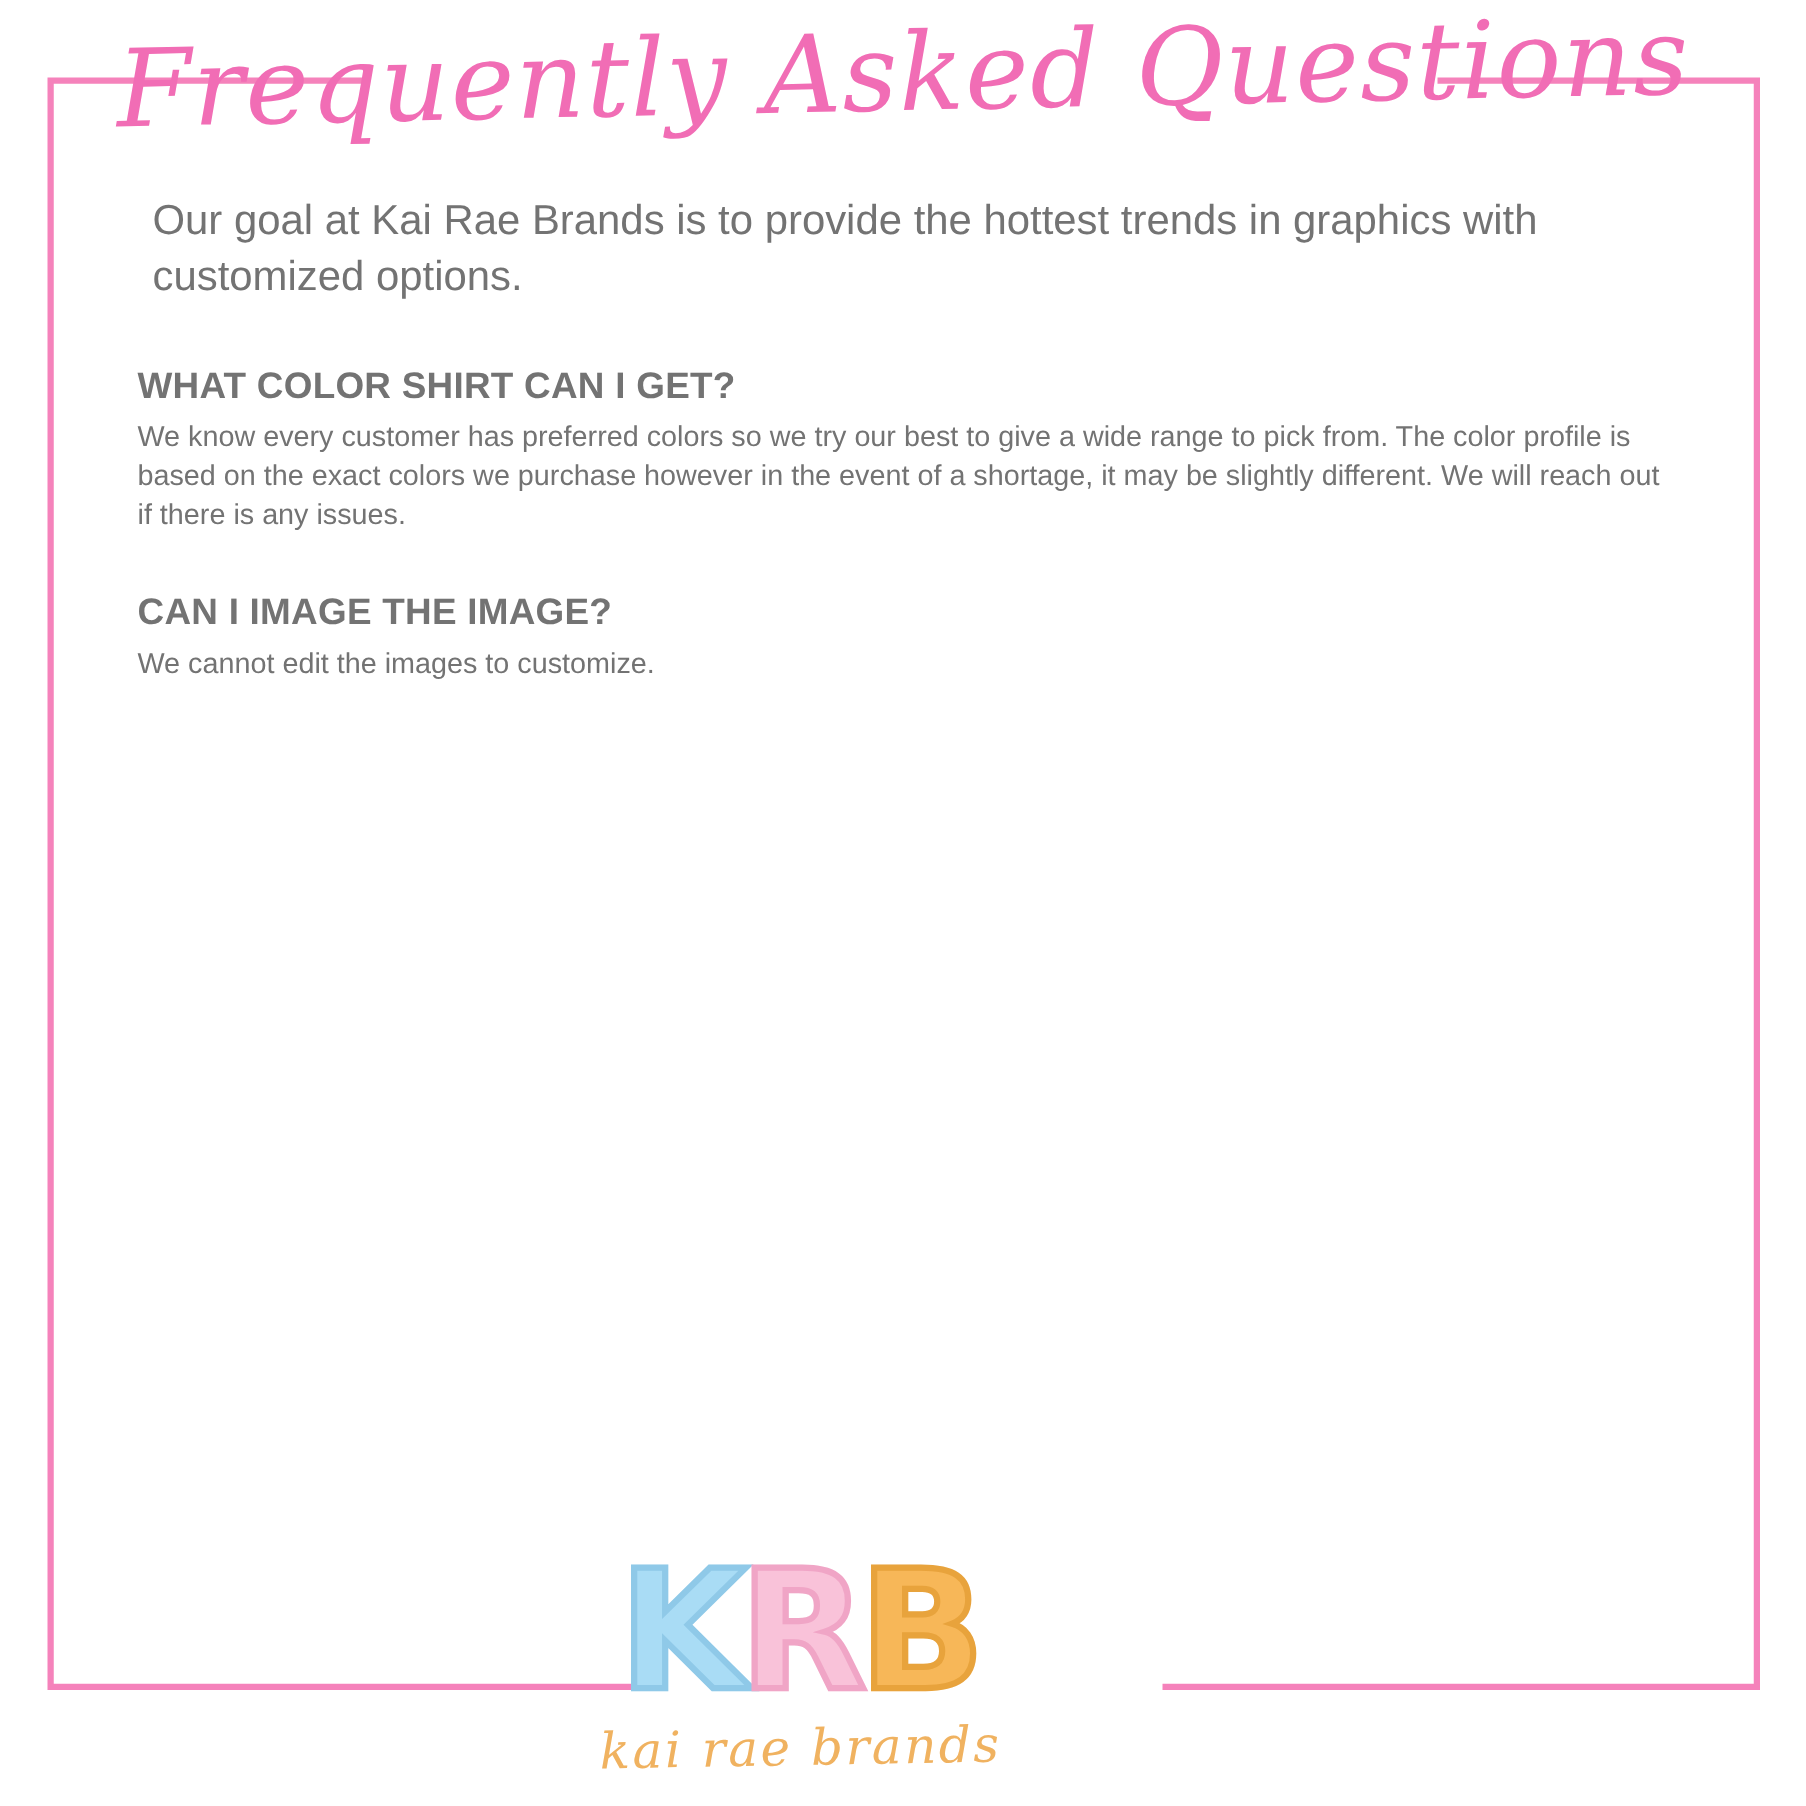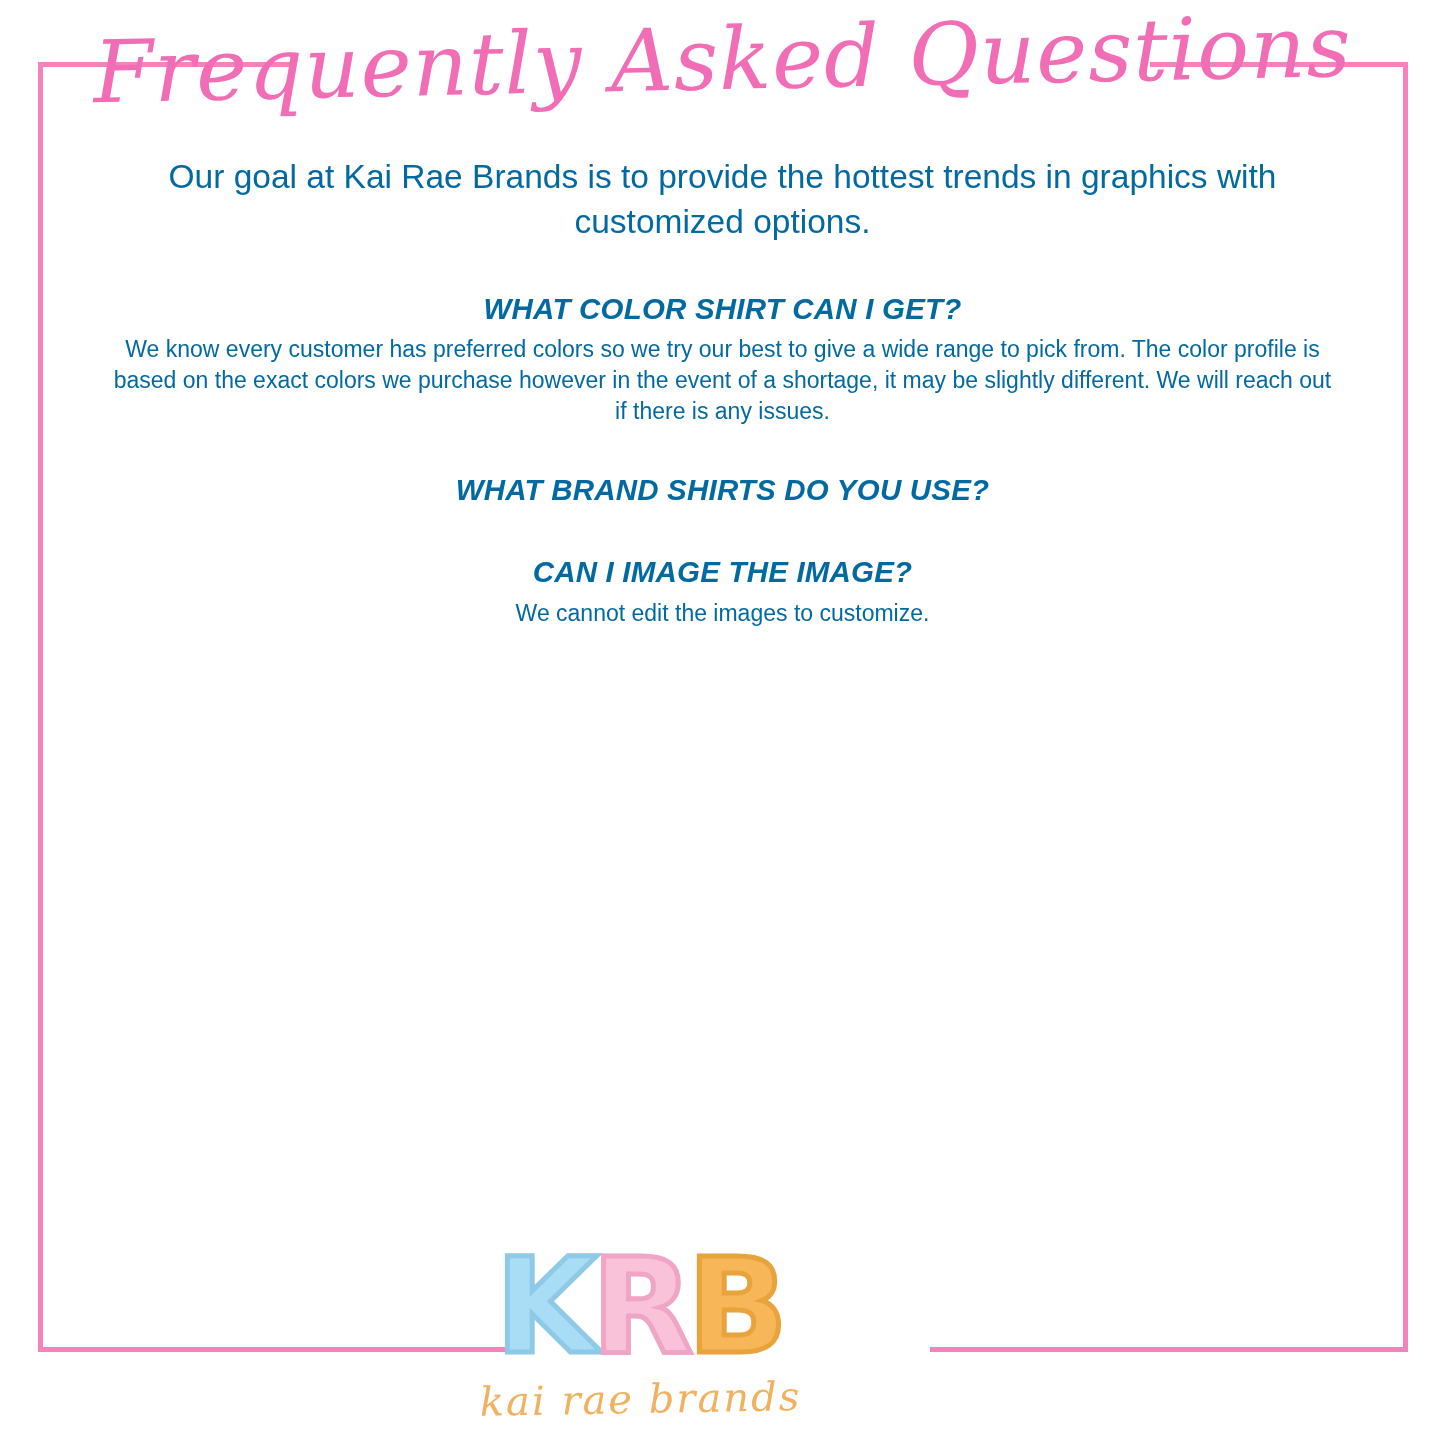--- a/index.html
+++ b/index.html
@@ -67,43 +67,41 @@
     font-weight: 400;
     transform: rotate(-1.2deg);
   }
 
   
   .content {
     position: absolute;
     left: 110px;
     top: 155px;
     width: 1225px;
-    text-align: center;
-    color: #0369a1;
+    color: #737373;
   }
 
   .intro {
     font-size: 33.5px;
     line-height: 1.33;
     margin: 0 0 0 0;
     padding: 0 12px;
   }
 
   .qa-block {
     margin-top: 44px;
   }
   .qa-block.first-q { margin-top: 46px; }
 
   .q {
     font-size: 29.5px;
     font-weight: bold;
     letter-spacing: 0.2px;
     line-height: 1.3;
     margin: 0 0 6px 0;
-    font-style: italic;
   }
   .a {
     font-size: 23px;
     line-height: 1.34;
     margin: 0;
   }
 
   .qa-wide .q { padding: 0 4px; }
 
   
@@ -156,21 +154,20 @@
   <div class="content">
 
     <p class="intro">Our goal at Kai Rae Brands is to provide the hottest trends in graphics with customized options.</p>
 
     <div class="qa-block first-q">
       <p class="q">WHAT COLOR SHIRT CAN I GET?</p>
       <p class="a">We know every customer has preferred colors so we try our best to give a wide range to pick from. The color profile is based on the exact colors we purchase however in the event of a shortage, it may be slightly different. We will reach out if there is any issues.</p>
     </div>
 
     <div class="qa-block">
-      <p class="q">WHAT BRAND SHIRTS DO YOU USE?</p>
     </div>
 
     <div class="qa-block">
       <p class="q">CAN I IMAGE THE IMAGE?</p>
       <p class="a">We cannot edit the images to customize.</p>
     </div>
 
     <div class="qa-block qa-wide">
     </div>
 

